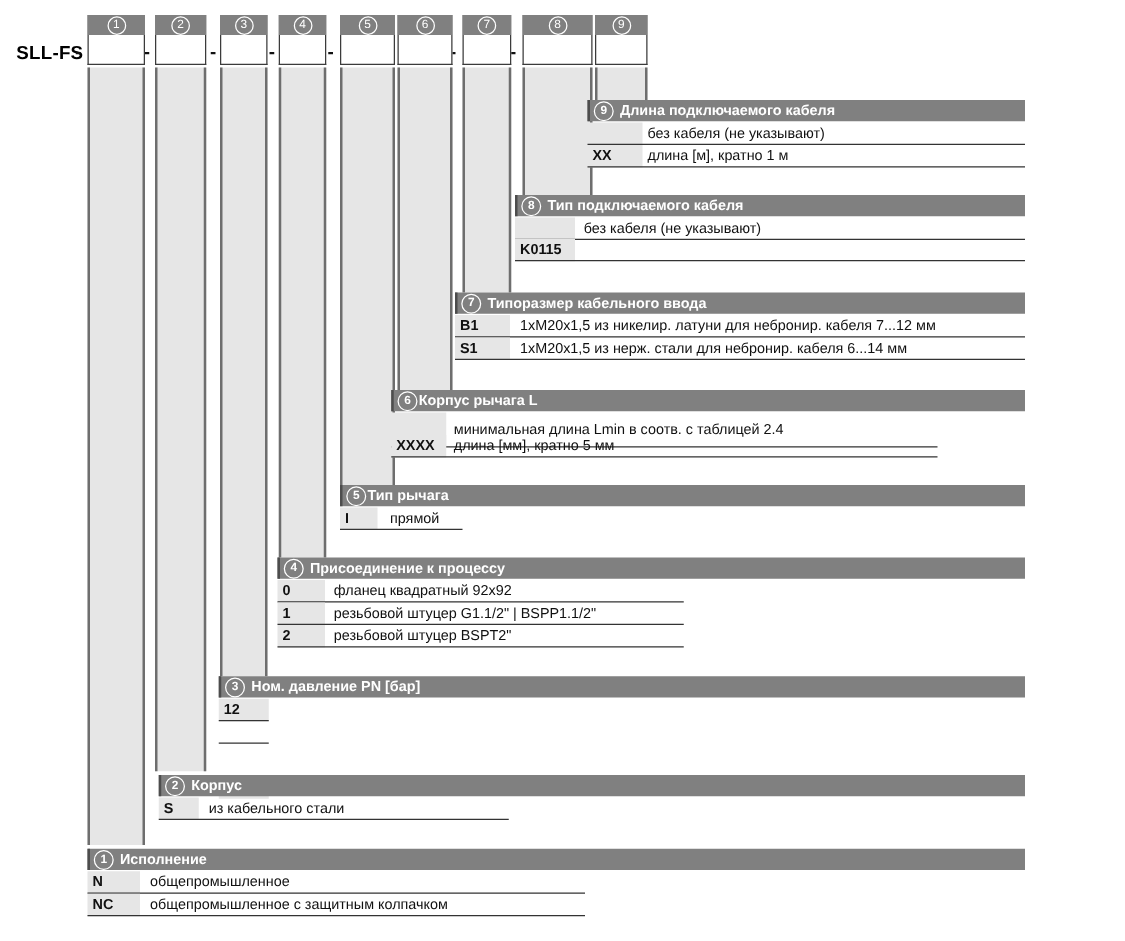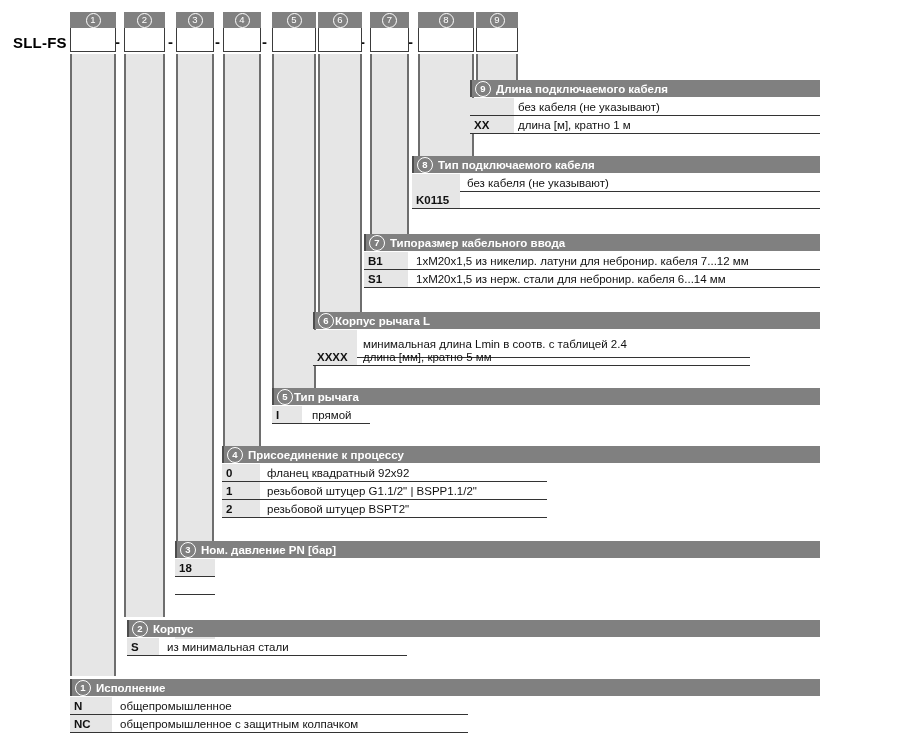--- a/index.html
+++ b/index.html
@@ -223,37 +223,37 @@
     <span class="code" style="width:38px;">2</span>
     <span class="desc" style="left:45px;">резьбовой штуцер BSPT2"</span>
     <span class="ul" style="width:325px;"></span>
   </div>
 
   <div class="blk-head" style="left:175px;top:541px;width:645px;height:17px;">
     <span class="num">3</span>
     <span>Ном. давление PN [бар]</span>
   </div>
   <div class="row" style="left:175px;top:559px;width:40px;height:18px;">
-    <span class="code" style="width:40px;">18</span>
+    <span class="code" style="width:40px;">12</span>
     <span class="desc" style="left:48px;"></span>
     <span class="ul" style="width:40px;"></span>
   </div>
   <div class="row" style="left:175px;top:577px;width:40px;height:18px;">
     <span class="code" style="width:40px;margin-top:44px;">25</span>
     <span class="desc" style="left:48px;"></span>
     <span class="ul" style="width:40px;"></span>
   </div>
 
   <div class="blk-head" style="left:127px;top:620px;width:693px;height:17px;">
     <span class="num">2</span>
     <span>Корпус</span>
   </div>
   <div class="row" style="left:127px;top:638px;width:280px;height:18px;">
     <span class="code" style="width:32px;">S</span>
-    <span class="desc" style="left:40px;">из минимальная стали</span>
+    <span class="desc" style="left:40px;">из кабельного стали</span>
     <span class="ul" style="width:280px;"></span>
   </div>
 
   <div class="blk-head" style="left:70px;top:679px;width:750px;height:17px;">
     <span class="num">1</span>
     <span>Исполнение</span>
   </div>
   <div class="row" style="left:70px;top:697px;width:398px;height:18px;">
     <span class="code" style="width:42px;">N</span>
     <span class="desc" style="left:50px;">общепромышленное</span>

